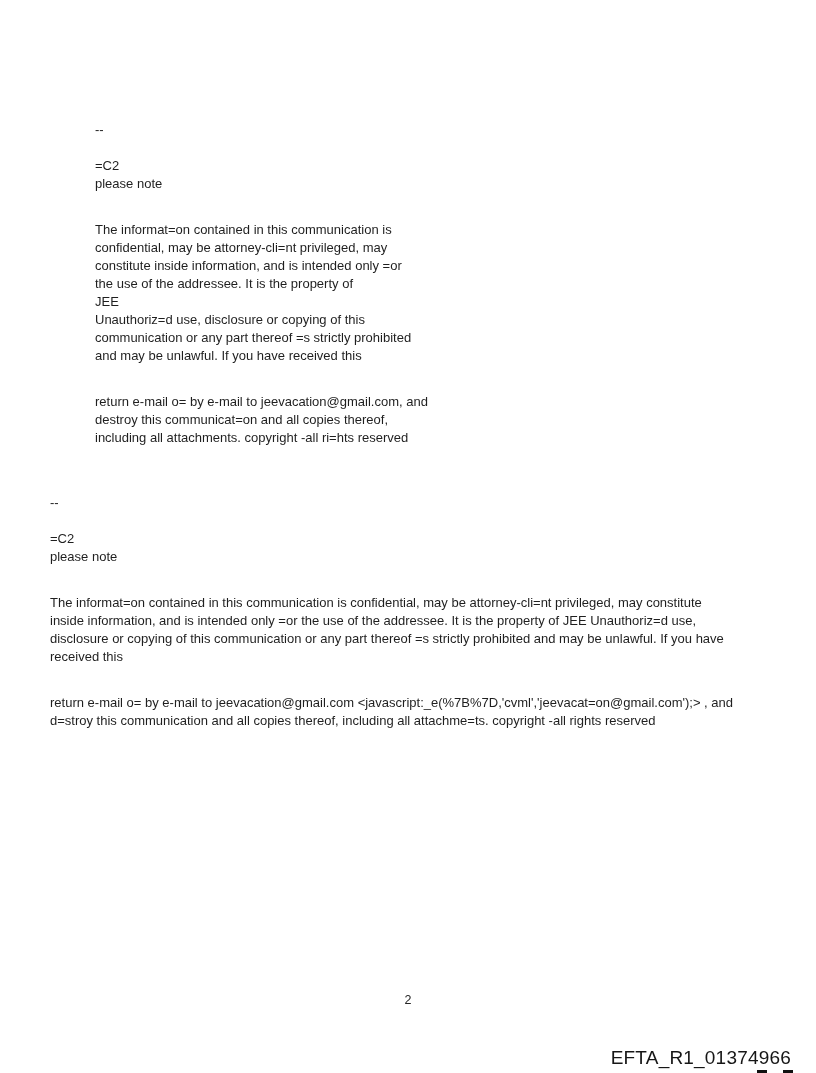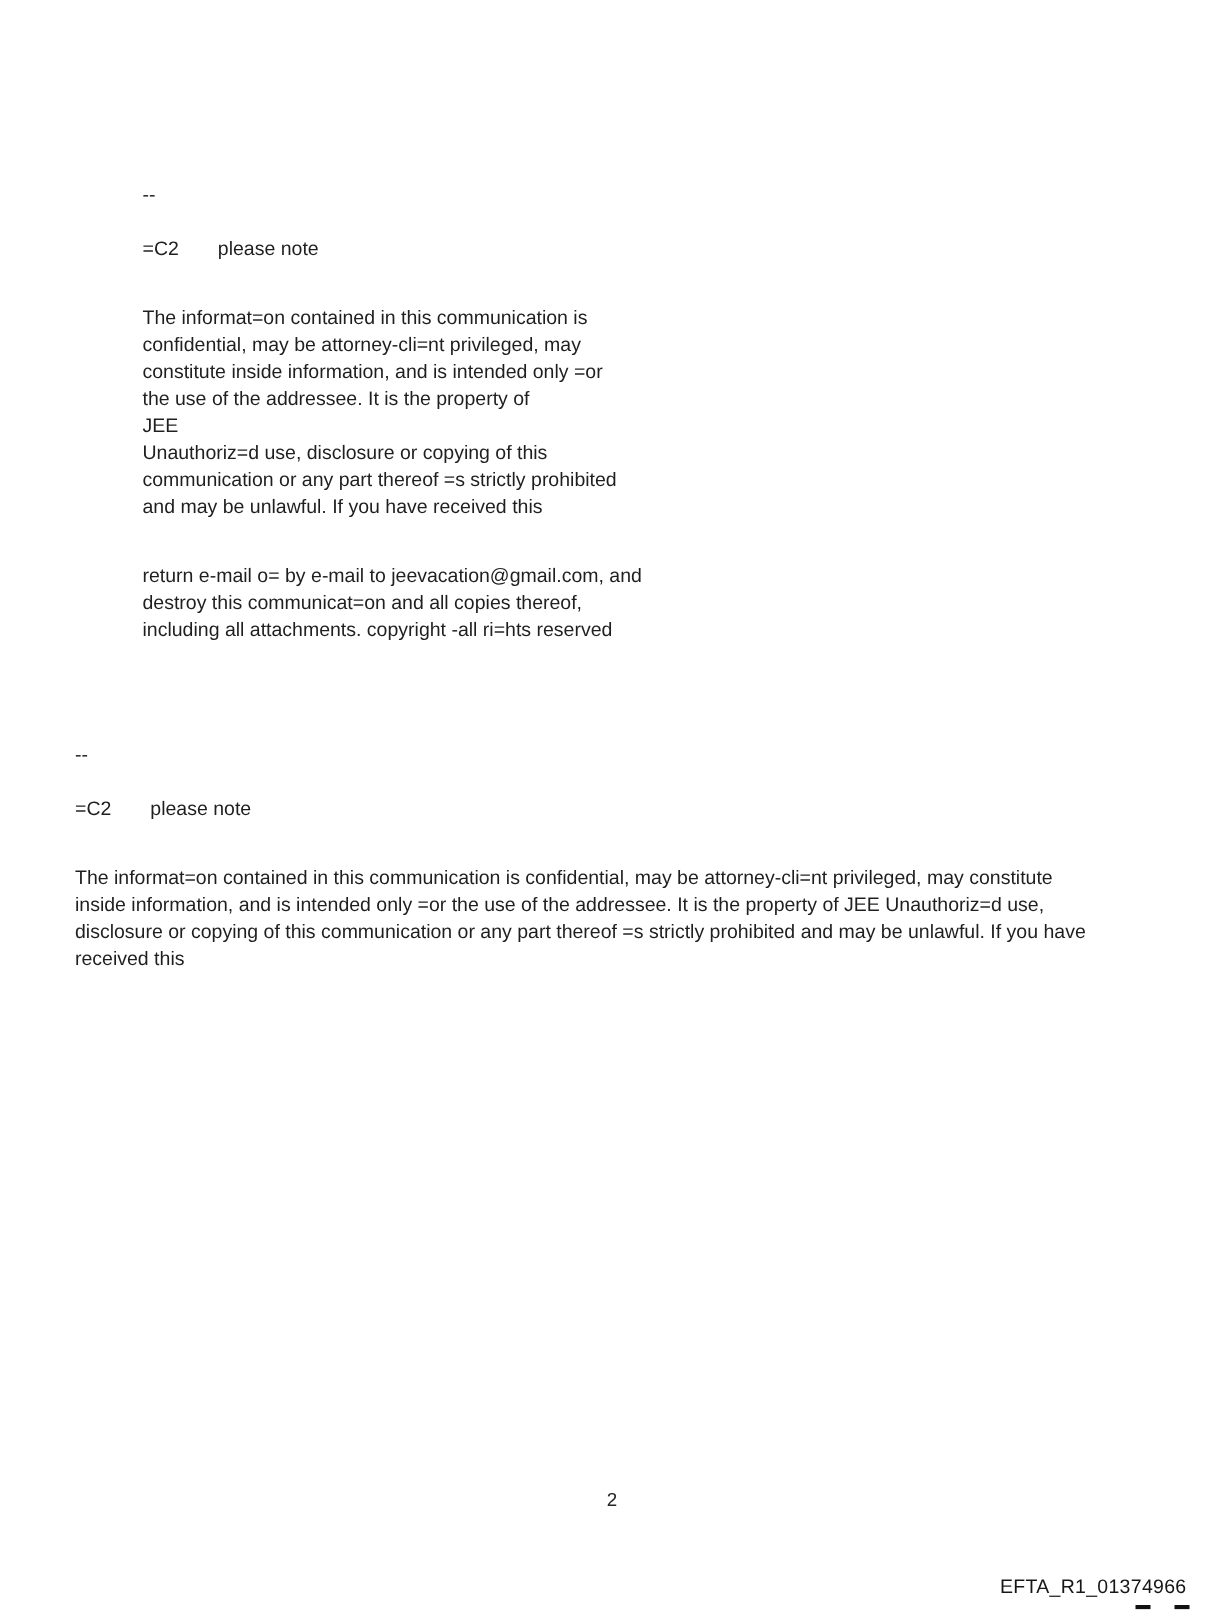--- a/index.html
+++ b/index.html
@@ -32,40 +32,41 @@
     width: 740px;
   }
   .sig-dashes {
     white-space: pre;
   }
   .note-row {
     display: flex;
     align-items: flex-start;
     column-gap: 26px;
     margin-top: 18px; 
+    flex-direction: column;
   }
   .para {
     white-space: pre-line;
     margin-top: 28px; 
   }
   .page-number {
     position: absolute;
     top: 993px;
     left: 0;
     width: 100%;
     text-align: center;
     font-size: 12.5px;
     line-height: 15px;
     color: #242424;
   }
   .bates-number {
     position: absolute;
     top: 1050px;
     right: 25px;
-    font-size: 13px;
+    font-size: 19px;
     line-height: 16px;
     letter-spacing: 0.2px;
     color: #161616;
   }
   .scan-artifact-mark {
     position: absolute;
     height: 3px;
     width: 10px;
     background: #111111;
   }
@@ -99,20 +100,22 @@
   <div class="text-block block-wide">
     <div class="sig-dashes">--</div>
     <div class="note-row">
       <span>=C2</span>
       <span>please note</span>
     </div>
     <div class="para">The informat=on contained in this communication is confidential, may be attorney-cli=nt privileged, may constitute
 inside information, and is intended only =or the use of the addressee. It is the property of JEE Unauthoriz=d use,
 disclosure or copying of this communication or any part thereof =s strictly prohibited and may be unlawful. If you have
 received this</div>
+    <div class="para">return e-mail o= by e-mail to jeevacation@gmail.com &lt;javascript:_e(%7B%7D,'cvml','jeevacat=on@gmail.com');&gt; , and
+d=stroy this communication and all copies thereof, including all attachme=ts. copyright -all rights reserved</div>
   </div>
 
   <div class="page-number">2</div>
 
   <div class="bates-number">EFTA_R1_01374966</div>
 
   <div class="scan-artifact-mark artifact-1"></div>
   <div class="scan-artifact-mark artifact-2"></div>
 
 </div>

